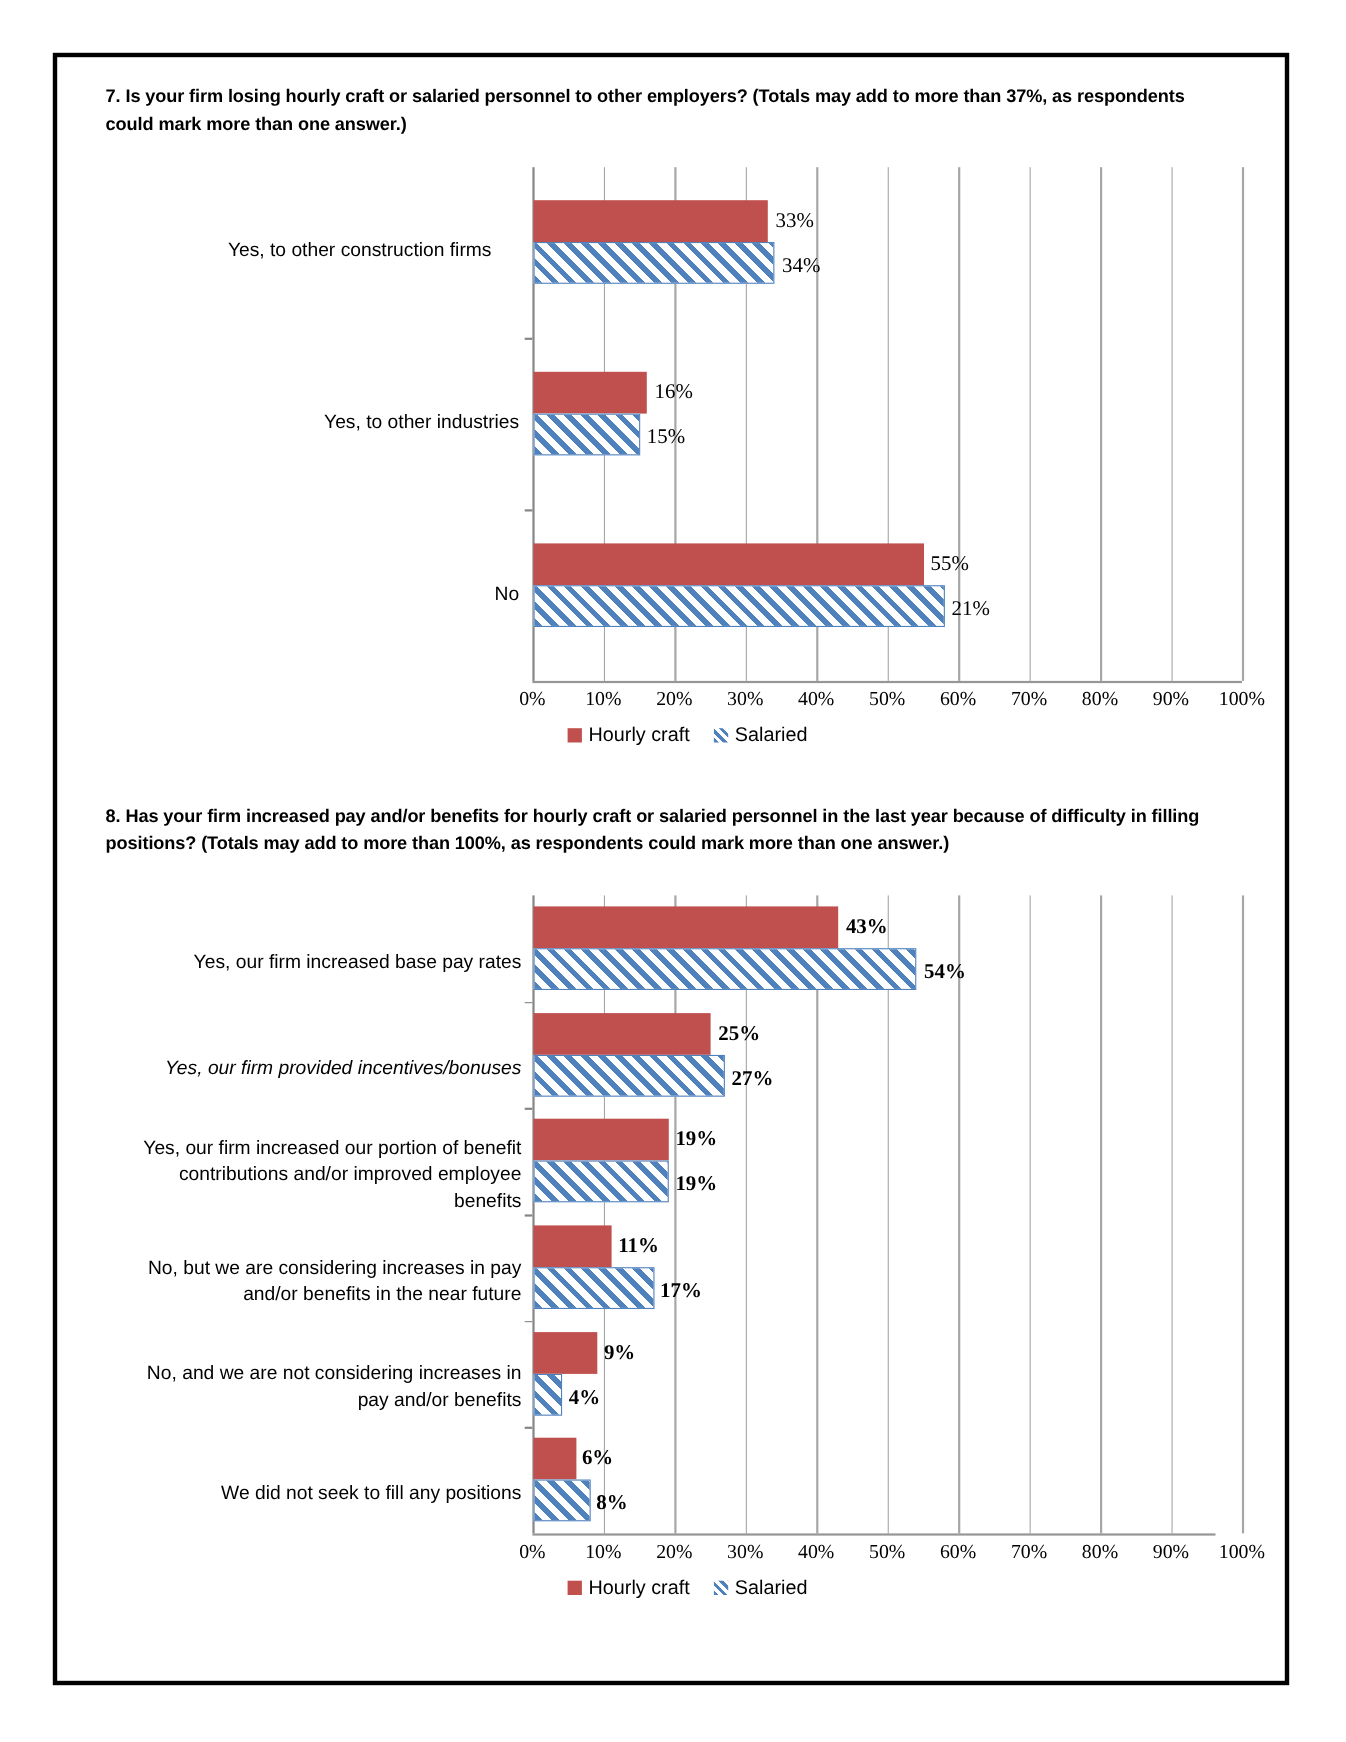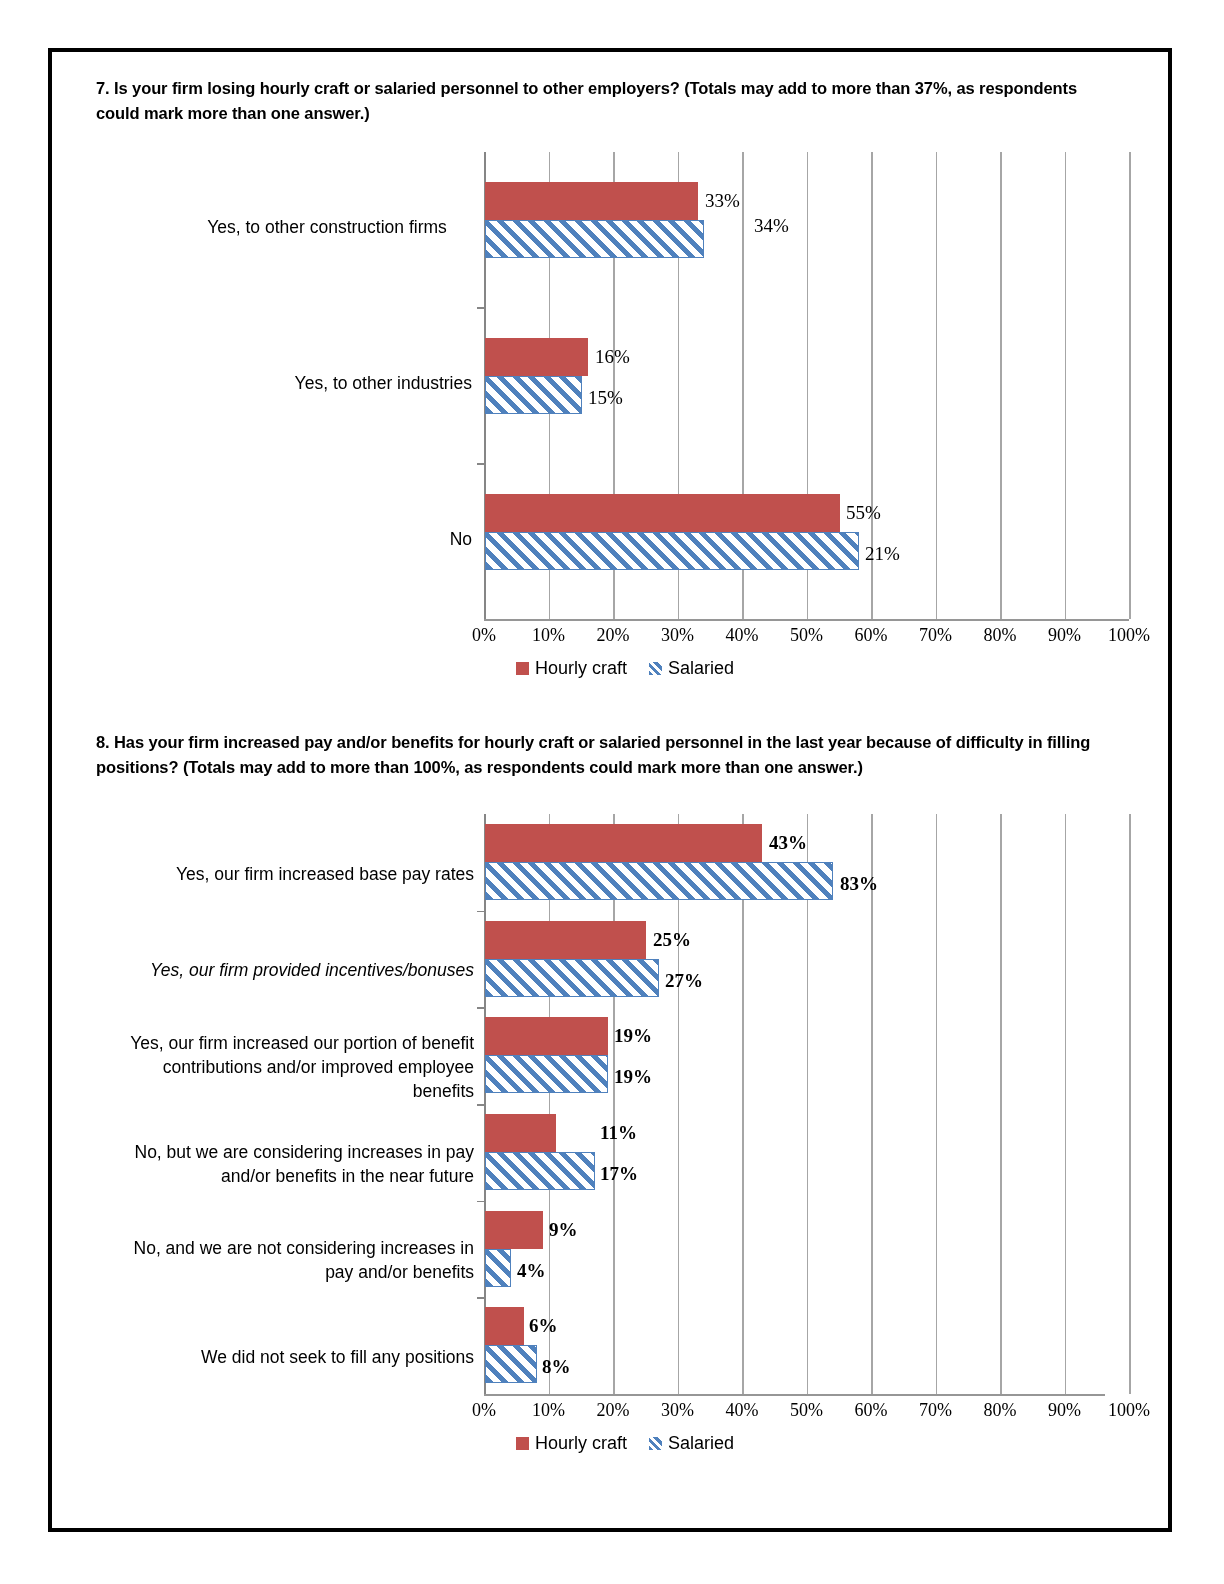--- a/index.html
+++ b/index.html
@@ -113,21 +113,21 @@
         <div class="bar red" style="left:1px;top:30px;width:212.9px;"></div>
         <div class="bar hatch" style="left:1px;top:68px;width:219.3px;"></div>
 
         <div class="bar red" style="left:1px;top:186px;width:103.2px;"></div>
         <div class="bar hatch" style="left:1px;top:224px;width:96.8px;"></div>
 
         <div class="bar red" style="left:1px;top:342px;width:354.8px;"></div>
         <div class="bar hatch" style="left:1px;top:380px;width:374.1px;"></div>
 
         <div class="dlabel" style="left:221px;top:38px;">33%</div>
-        <div class="dlabel" style="left:227px;top:63px;margin-left:43px;">34%</div>
+        <div class="dlabel" style="left:227px;top:79px;">34%</div>
 
         <div class="dlabel" style="left:111px;top:194px;">16%</div>
         <div class="dlabel" style="left:104px;top:235px;">15%</div>
 
         <div class="dlabel" style="left:362px;top:350px;">55%</div>
         <div class="dlabel" style="left:381px;top:391px;">21%</div>
       </div>
 
       <div class="catlabel" style="left:130px;top:163px;width:290px;text-align:center;">Yes, to other construction firms</div>
       <div class="catlabel" style="left:130px;top:319px;width:290px;">Yes, to other industries</div>
@@ -196,29 +196,29 @@
         <div class="bar red" style="left:1px;top:300px;width:71px;"></div>
         <div class="bar hatch" style="left:1px;top:338px;width:109.7px;"></div>
 
         <div class="bar red" style="left:1px;top:396.7px;width:58.1px;"></div>
         <div class="bar hatch" style="left:1px;top:434.7px;width:25.8px;"></div>
 
         <div class="bar red" style="left:1px;top:493.3px;width:38.7px;"></div>
         <div class="bar hatch" style="left:1px;top:531.3px;width:51.6px;"></div>
 
         <div class="dlabel" style="left:285px;top:18px;">43%</div>
-        <div class="dlabel" style="left:356px;top:59px;">83%</div>
+        <div class="dlabel" style="left:356px;top:59px;">54%</div>
 
         <div class="dlabel" style="left:169px;top:114.7px;">25%</div>
         <div class="dlabel" style="left:181px;top:155.7px;text-align:center;">27%</div>
 
         <div class="dlabel" style="left:130px;top:211.3px;">19%</div>
         <div class="dlabel" style="left:130px;top:252.3px;">19%</div>
 
-        <div class="dlabel" style="left:78px;top:308px;margin-left:38px;">11%</div>
+        <div class="dlabel" style="left:78px;top:308px;">11%</div>
         <div class="dlabel" style="left:116px;top:349px;">17%</div>
 
         <div class="dlabel" style="left:65px;top:404.7px;">9%</div>
         <div class="dlabel" style="left:33px;top:445.7px;">4%</div>
 
         <div class="dlabel" style="left:45px;top:501.3px;">6%</div>
         <div class="dlabel" style="left:58px;top:542.3px;">8%</div>
       </div>
 
       <div class="catlabel" style="left:60px;top:810px;width:362px;">Yes, our firm increased base pay rates</div>

